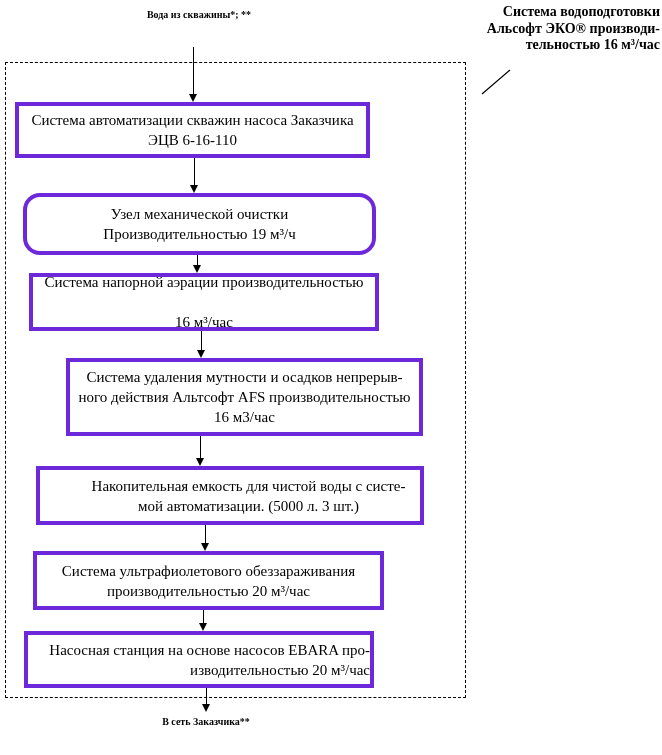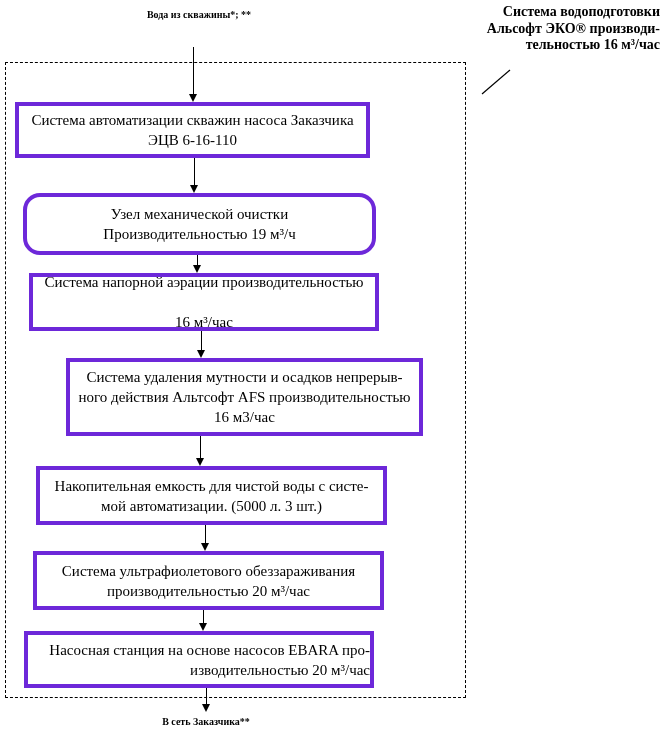--- a/index.html
+++ b/index.html
@@ -76,21 +76,21 @@
     <div class="bline">Система напорной аэрации производительностью</div>
     <div class="bline">16 м³/час</div>
   </div>
 
   <div class="fbox" style="left:30px; top:358px; width:349px; height:70px;margin-left:36px;">
     <div class="bline">Система удаления мутности и осадков непрерыв-</div>
     <div class="bline">ного действия Альтсофт AFS производительностью</div>
     <div class="bline">16 м3/час</div>
   </div>
 
-  <div class="fbox" style="left:36px; top:466px; width:343px; height:51px;">
+  <div class="fbox" style="left:36px; top:466px; width:343px; height:51px;padding-left:37px;">
     <div class="bline">Накопительная емкость для чистой воды с систе-</div>
     <div class="bline">мой автоматизации. (5000 л. 3 шт.)</div>
   </div>
 
   <div class="fbox" style="left:33px; top:551px; width:343px; height:51px;">
     <div class="bline">Система ультрафиолетового обеззараживания</div>
     <div class="bline">производительностью 20 м³/час</div>
   </div>
 
   <div class="fbox" style="left:24px; top:631px; width:342px; height:49px;align-items:flex-end;">

